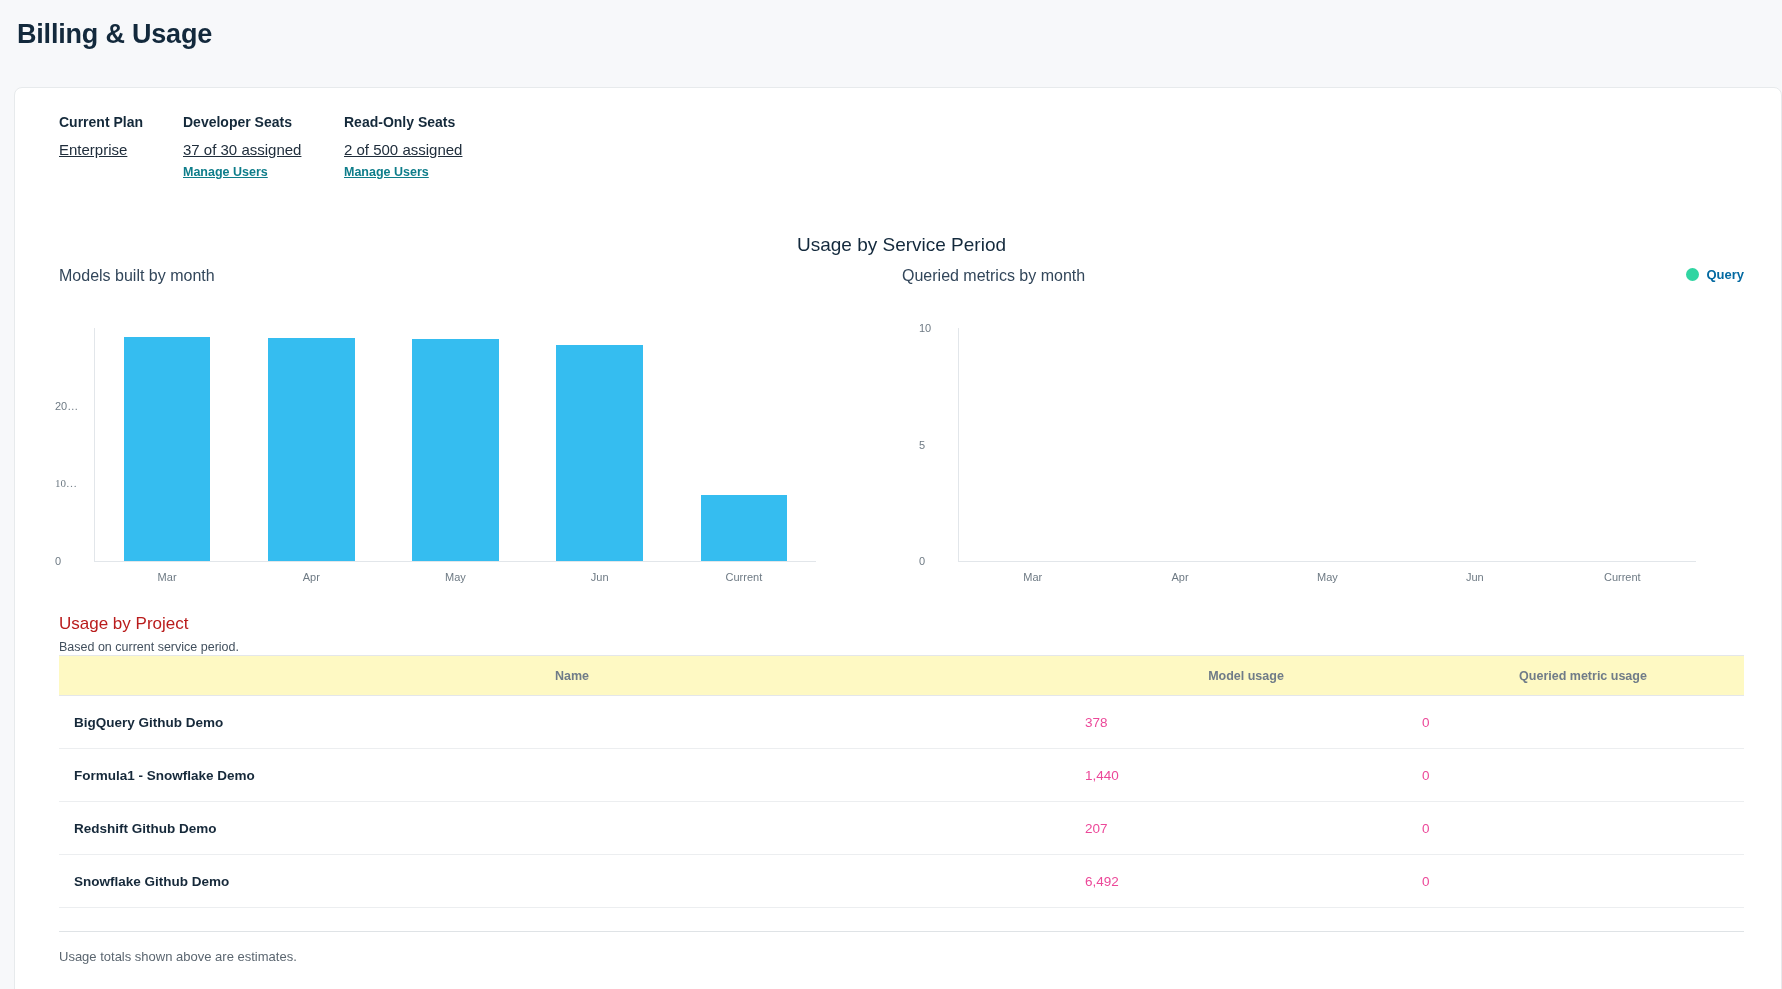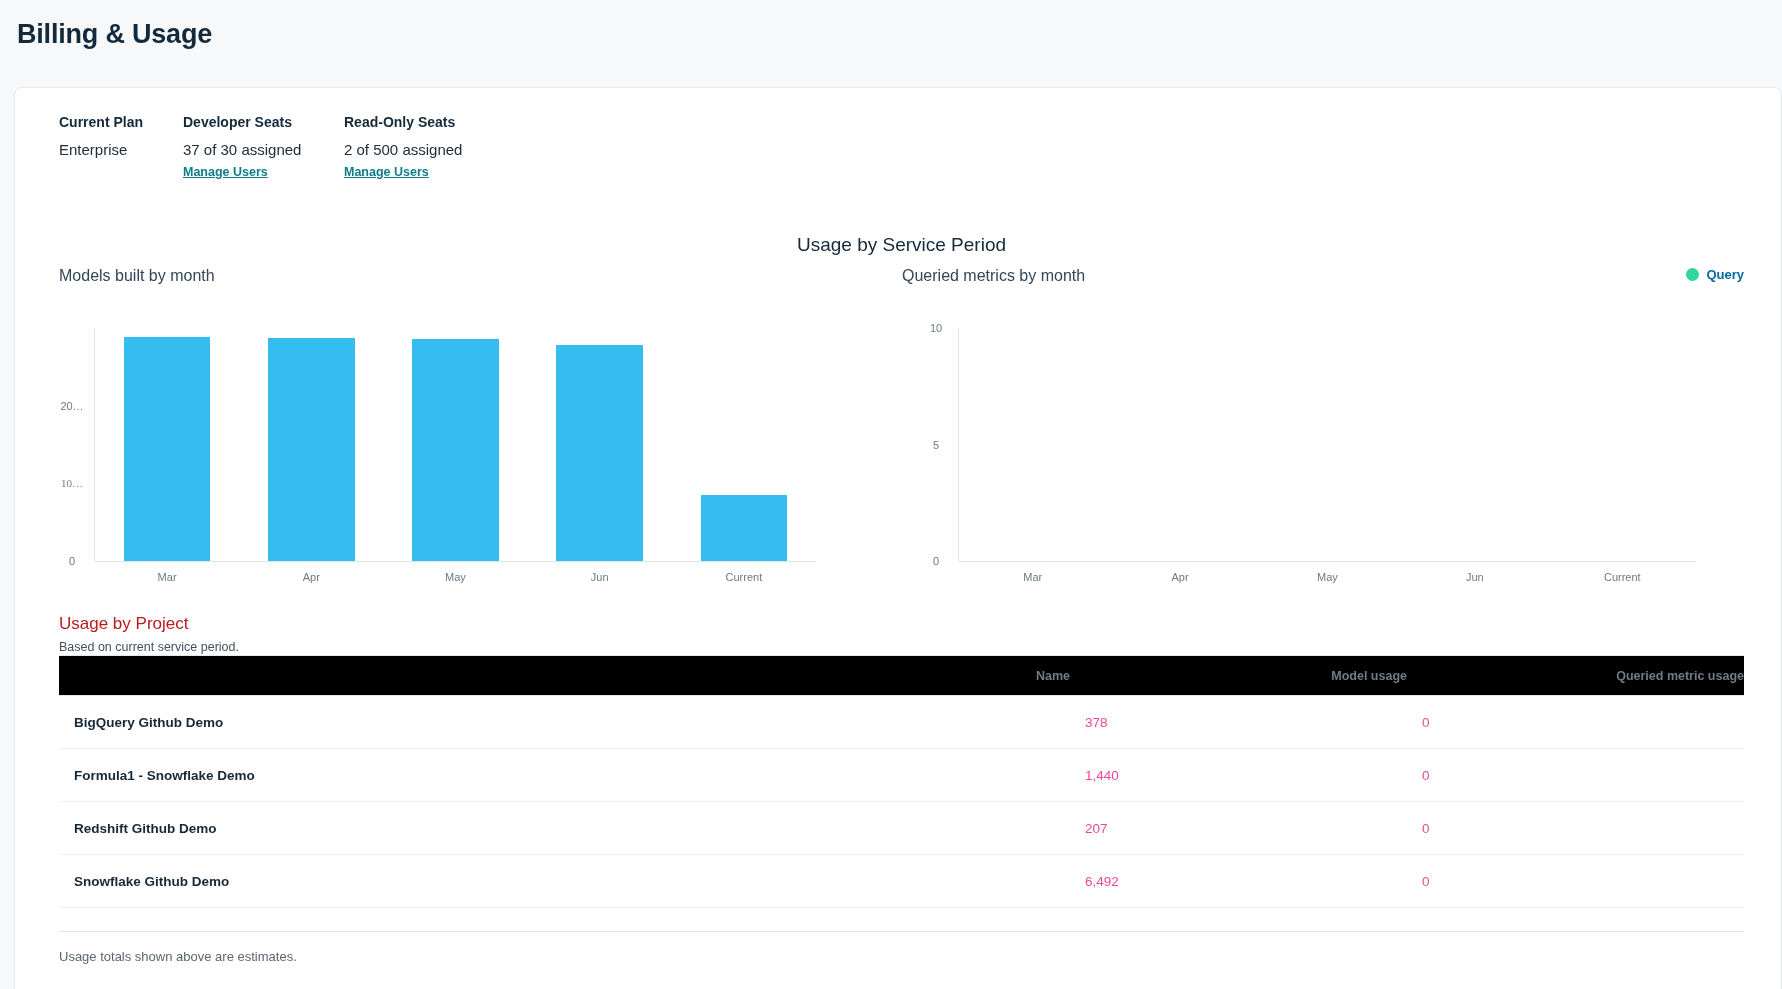--- a/index.html
+++ b/index.html
@@ -25,21 +25,21 @@
     border: 1px solid #e7eaec;
     border-radius: 8px;
     padding: 26px 37px 40px 44px;
   }
   
   .plan-row { display: flex; }
   .plan-col-1 { width: 124px; }
   .plan-col-2 { width: 161px; }
   .plan-col-3 { flex: 1; }
   .plan-label { font-size: 14px; font-weight: 700; color: #14293a; line-height: 17px; }
-  .plan-value { font-size: 15px; color: #202e3c; line-height: 19px; margin-top: 9px; }
+  .plan-value { font-size: 15px; color: #202e3c; line-height: 19px; margin-top: 9px; text-decoration: underline; }
   .manage-link {
     display: inline-block;
     margin-top: 6px;
     font-size: 12.5px; font-weight: 600;
     color: #0e7d8a;
     text-decoration: underline;
     cursor: pointer;
   }
   
   h2.section-heading {
@@ -73,21 +73,21 @@
     margin-top: 41px;
     border-left: 1px solid #e2e6ea;
     border-bottom: 1px solid #e2e6ea;
   }
   .chart-col.left  .plot { margin-left: 35px; width: 722px; }
   .chart-col.right .plot { margin-left: 56px; width: 738px; }
   .bar { position: absolute; bottom: 0; }
   .ytick-label {
     position: absolute;
     left: -40px; width: 34px;
-    text-align: center;
+    text-align: left;
     font-size: 11px; line-height: 14px;
     color: #6e7a84;
     white-space: nowrap;
   }
   .xtick-label {
     position: absolute;
     top: calc(100% + 9px);
     text-align: center;
     font-size: 11px; line-height: 14px;
     color: #6e7a84;
@@ -106,26 +106,26 @@
   }
   .legend-label { font-size: 13px; font-weight: 700; color: #0369a1; }
   
   table.usage-table {
     width: 100%;
     border-collapse: collapse;
     margin-top: 0;
   }
   table.usage-table th {
     height: 40px;
-    background: #000000;
+    background: #fef9c3;
     border-top: 1px solid #e4e7ea;
     border-bottom: 1px solid #e4e7ea;
     font-size: 12.5px; font-weight: 600;
     color: #707c88;
-    text-align: right;
+    text-align: center;
     padding: 0 0 0 15px;
   }
   table.usage-table td {
     height: 53px;
     border-bottom: 1px solid #eceef0;
     font-size: 13.5px;
     color: #ec4899;
     padding: 0 0 0 15px;
   }
   table.usage-table td.name-cell { font-weight: 700; color: #16293a; }

